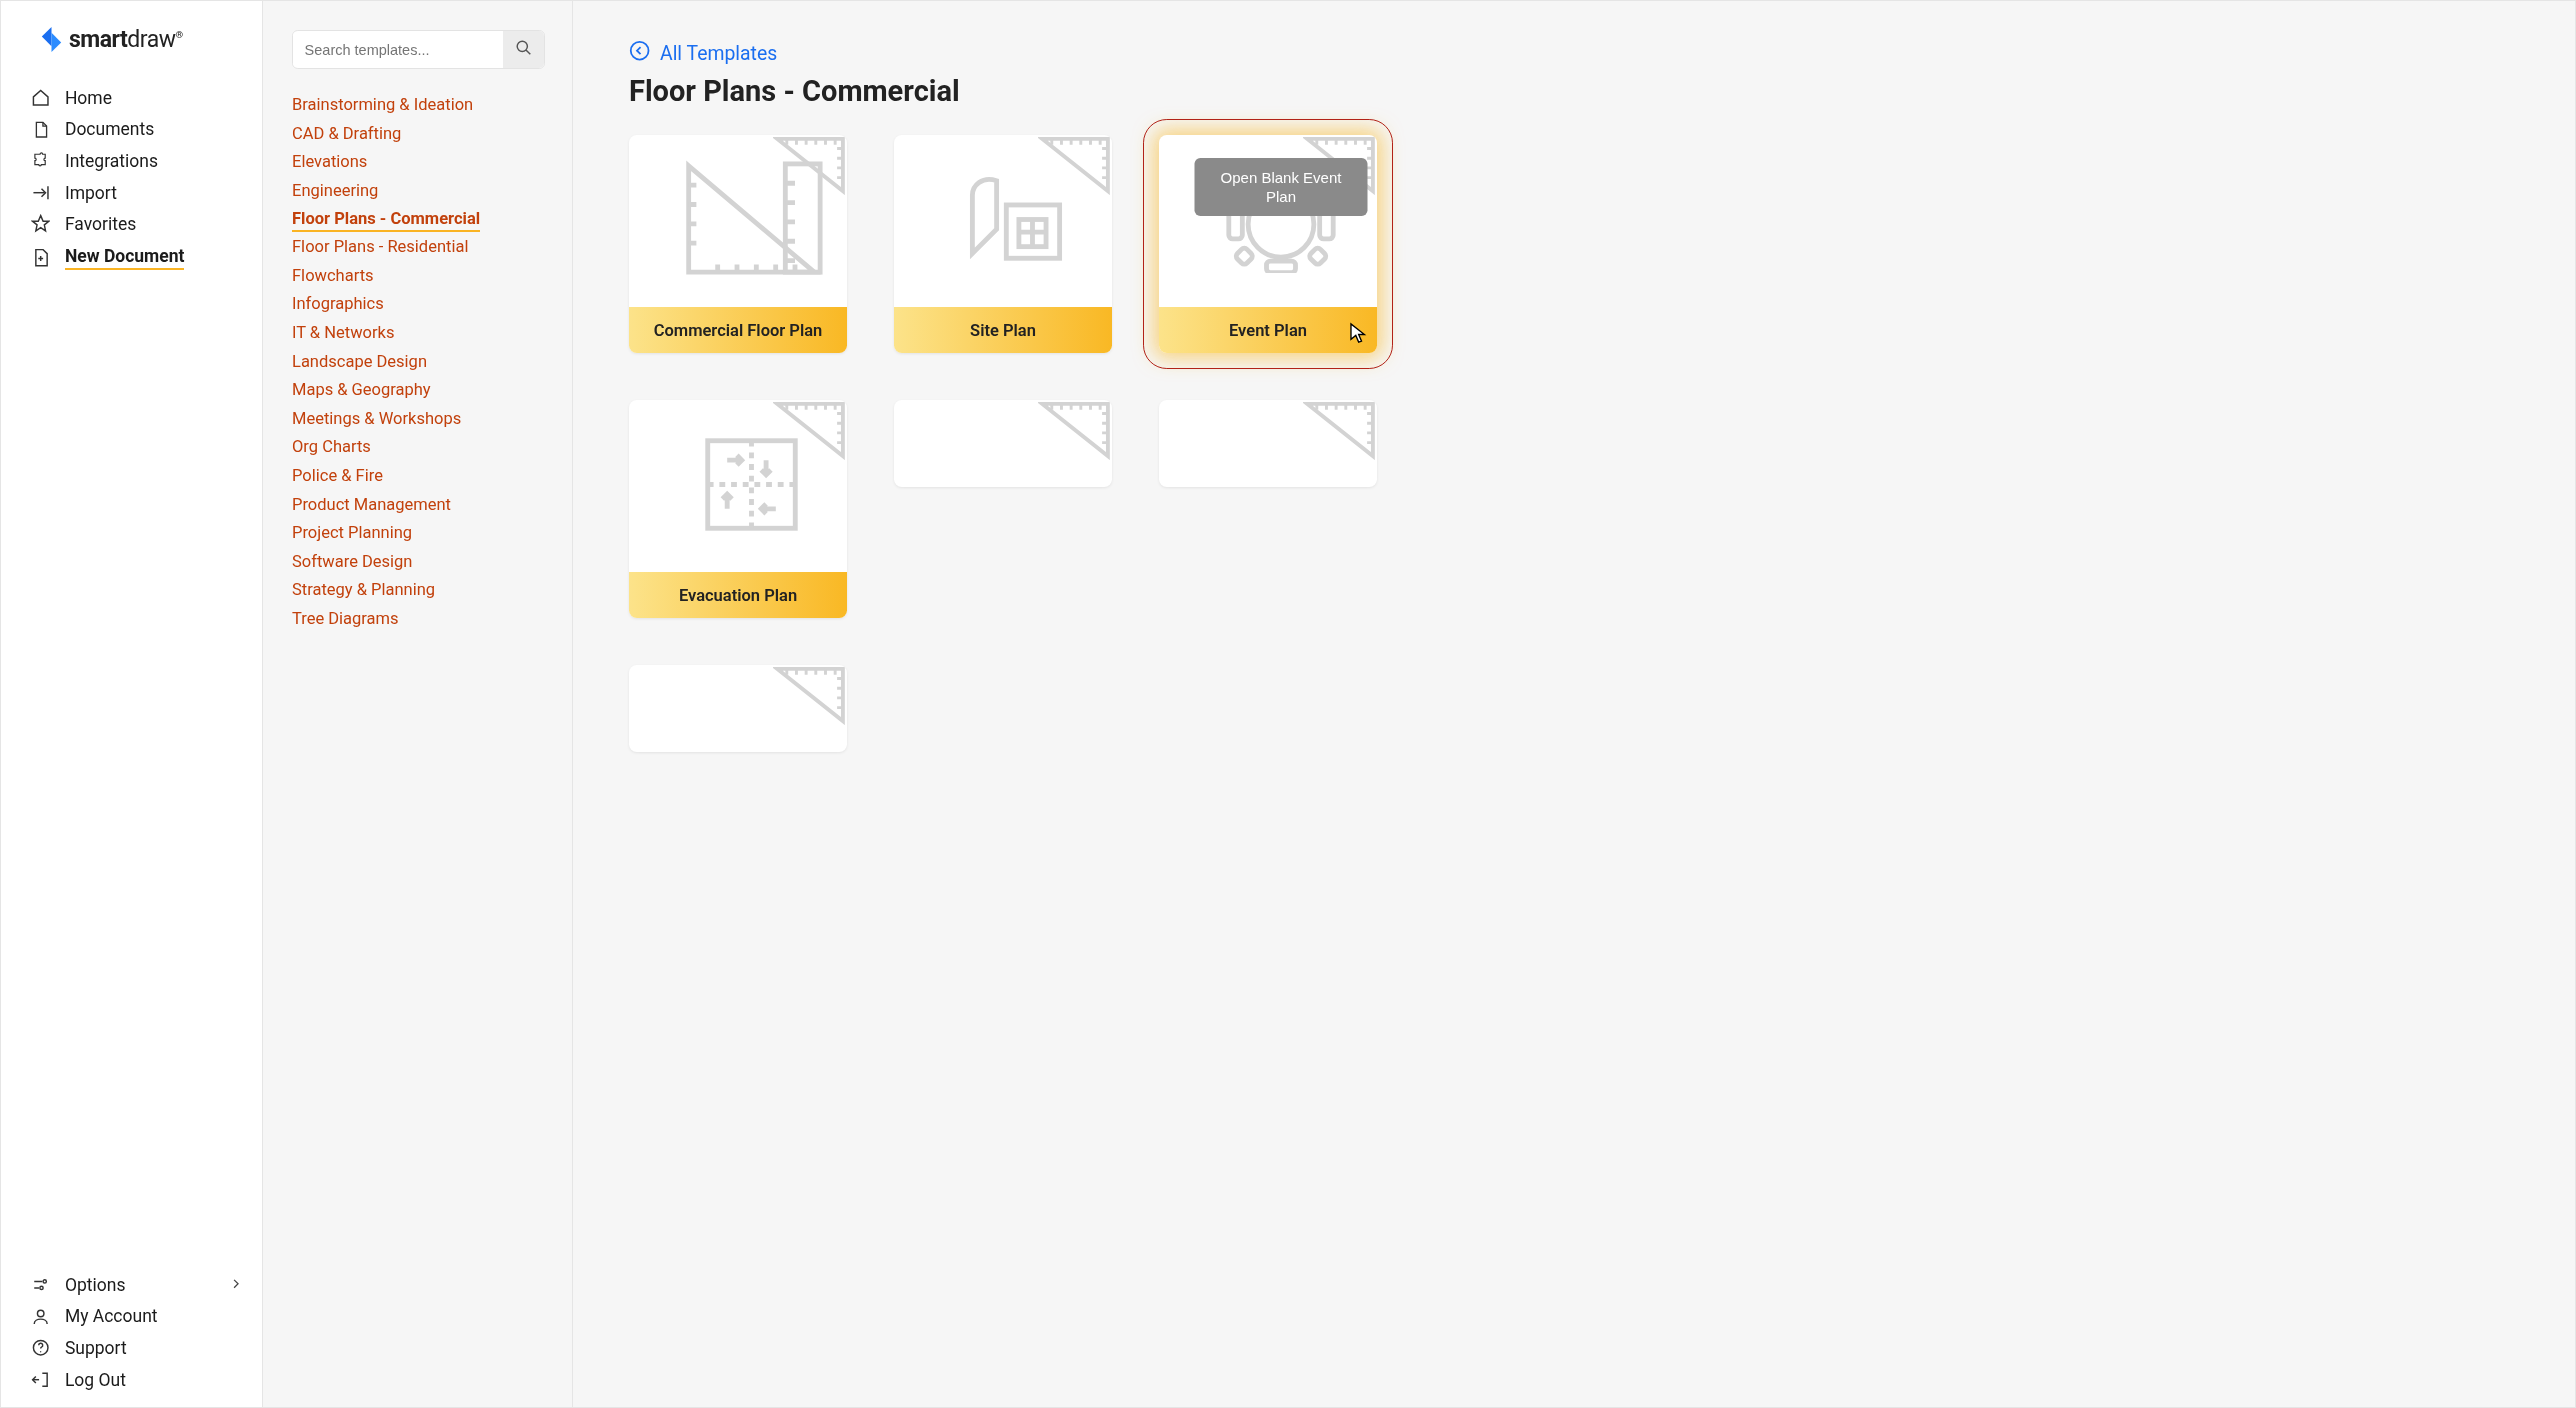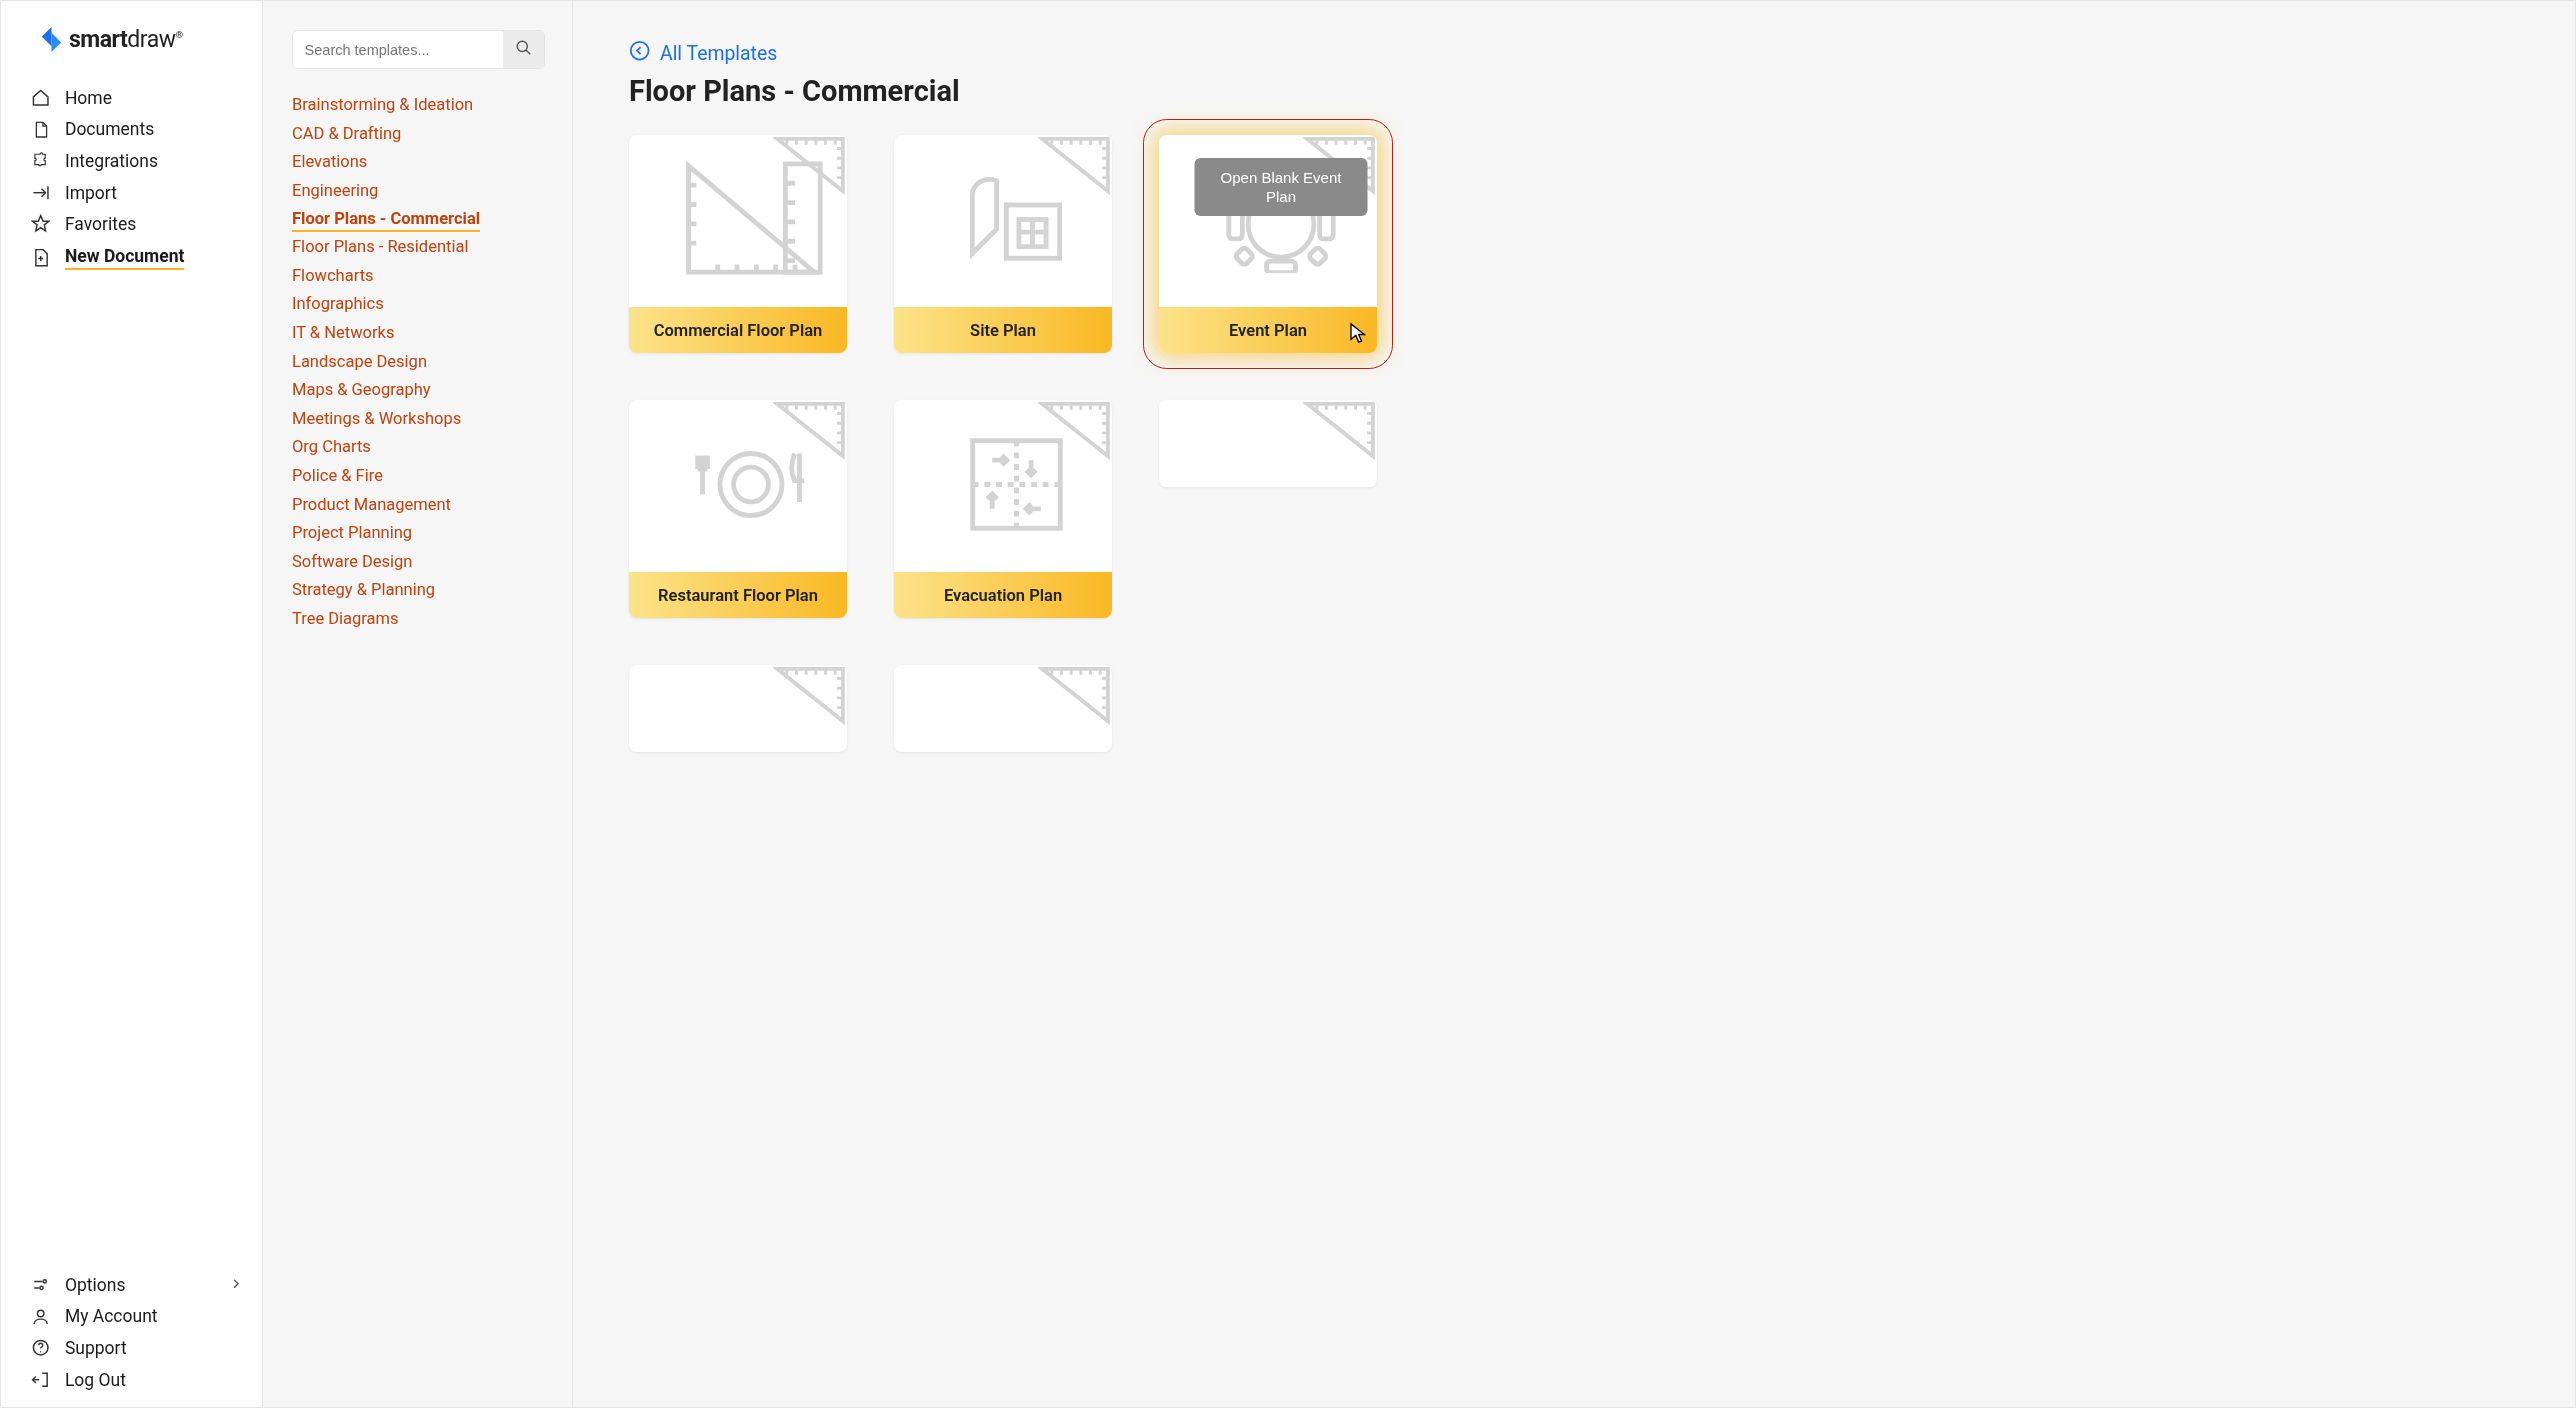--- a/index.html
+++ b/index.html
@@ -455,36 +455,20 @@
           </div>
           <div class="card-label">Event Plan</div>
         </div>
         <div class="card">
           <div class="card-body">
             <svg class="card-corner" viewBox="0 0 76 62">
               <path d="M4 4 H72 V58 Z" fill="none" stroke="#d3d3d3" stroke-width="4"></path>
               <path d="M14 4v6M24 4v6M34 4v6M44 4v6M54 4v6M64 4v6" stroke="#d3d3d3" stroke-width="3"></path>
               <path d="M72 14h-6M72 24h-6M72 34h-6M72 44h-6" stroke="#d3d3d3" stroke-width="3"></path>
             </svg>
-            <span><svg class="card-svg" width="126" height="97" viewBox="0 0 130 100">
-                <circle cx="65" cy="50" r="32"></circle>
-                <circle cx="65" cy="50" r="18"></circle>
-                <path d="M15 20v40M10 20v14M20 20v14M10 34h10"></path>
-                <path d="M115 18v50M110 18 q-6 15 0 28 h10"></path>
-              </svg></span>
-          </div>
-          <div class="card-label">Restaurant Floor Plan</div>
-        </div>
-        <div class="card">
-          <div class="card-body">
-            <svg class="card-corner" viewBox="0 0 76 62">
-              <path d="M4 4 H72 V58 Z" fill="none" stroke="#d3d3d3" stroke-width="4"></path>
-              <path d="M14 4v6M24 4v6M34 4v6M44 4v6M54 4v6M64 4v6" stroke="#d3d3d3" stroke-width="3"></path>
-              <path d="M72 14h-6M72 24h-6M72 34h-6M72 44h-6" stroke="#d3d3d3" stroke-width="3"></path>
-            </svg>
             <span><svg class="card-svg" width="107" height="107" viewBox="0 0 110 110">
                 <rect x="10" y="10" width="90" height="90"></rect>
                 <path d="M10 55h90M55 10v90" stroke-dasharray="6 6"></path>
                 <path d="M30 30l15 0M40 25l5 5-5 5"></path>
                 <path d="M70 30l0 15M65 40l5 5 5-5"></path>
                 <path d="M30 80l0-15M25 70l5-5 5 5"></path>
                 <path d="M80 80l-15 0M70 75l-5 5 5 5"></path>
               </svg></span>
           </div>
           <div class="card-label">Evacuation Plan</div>

